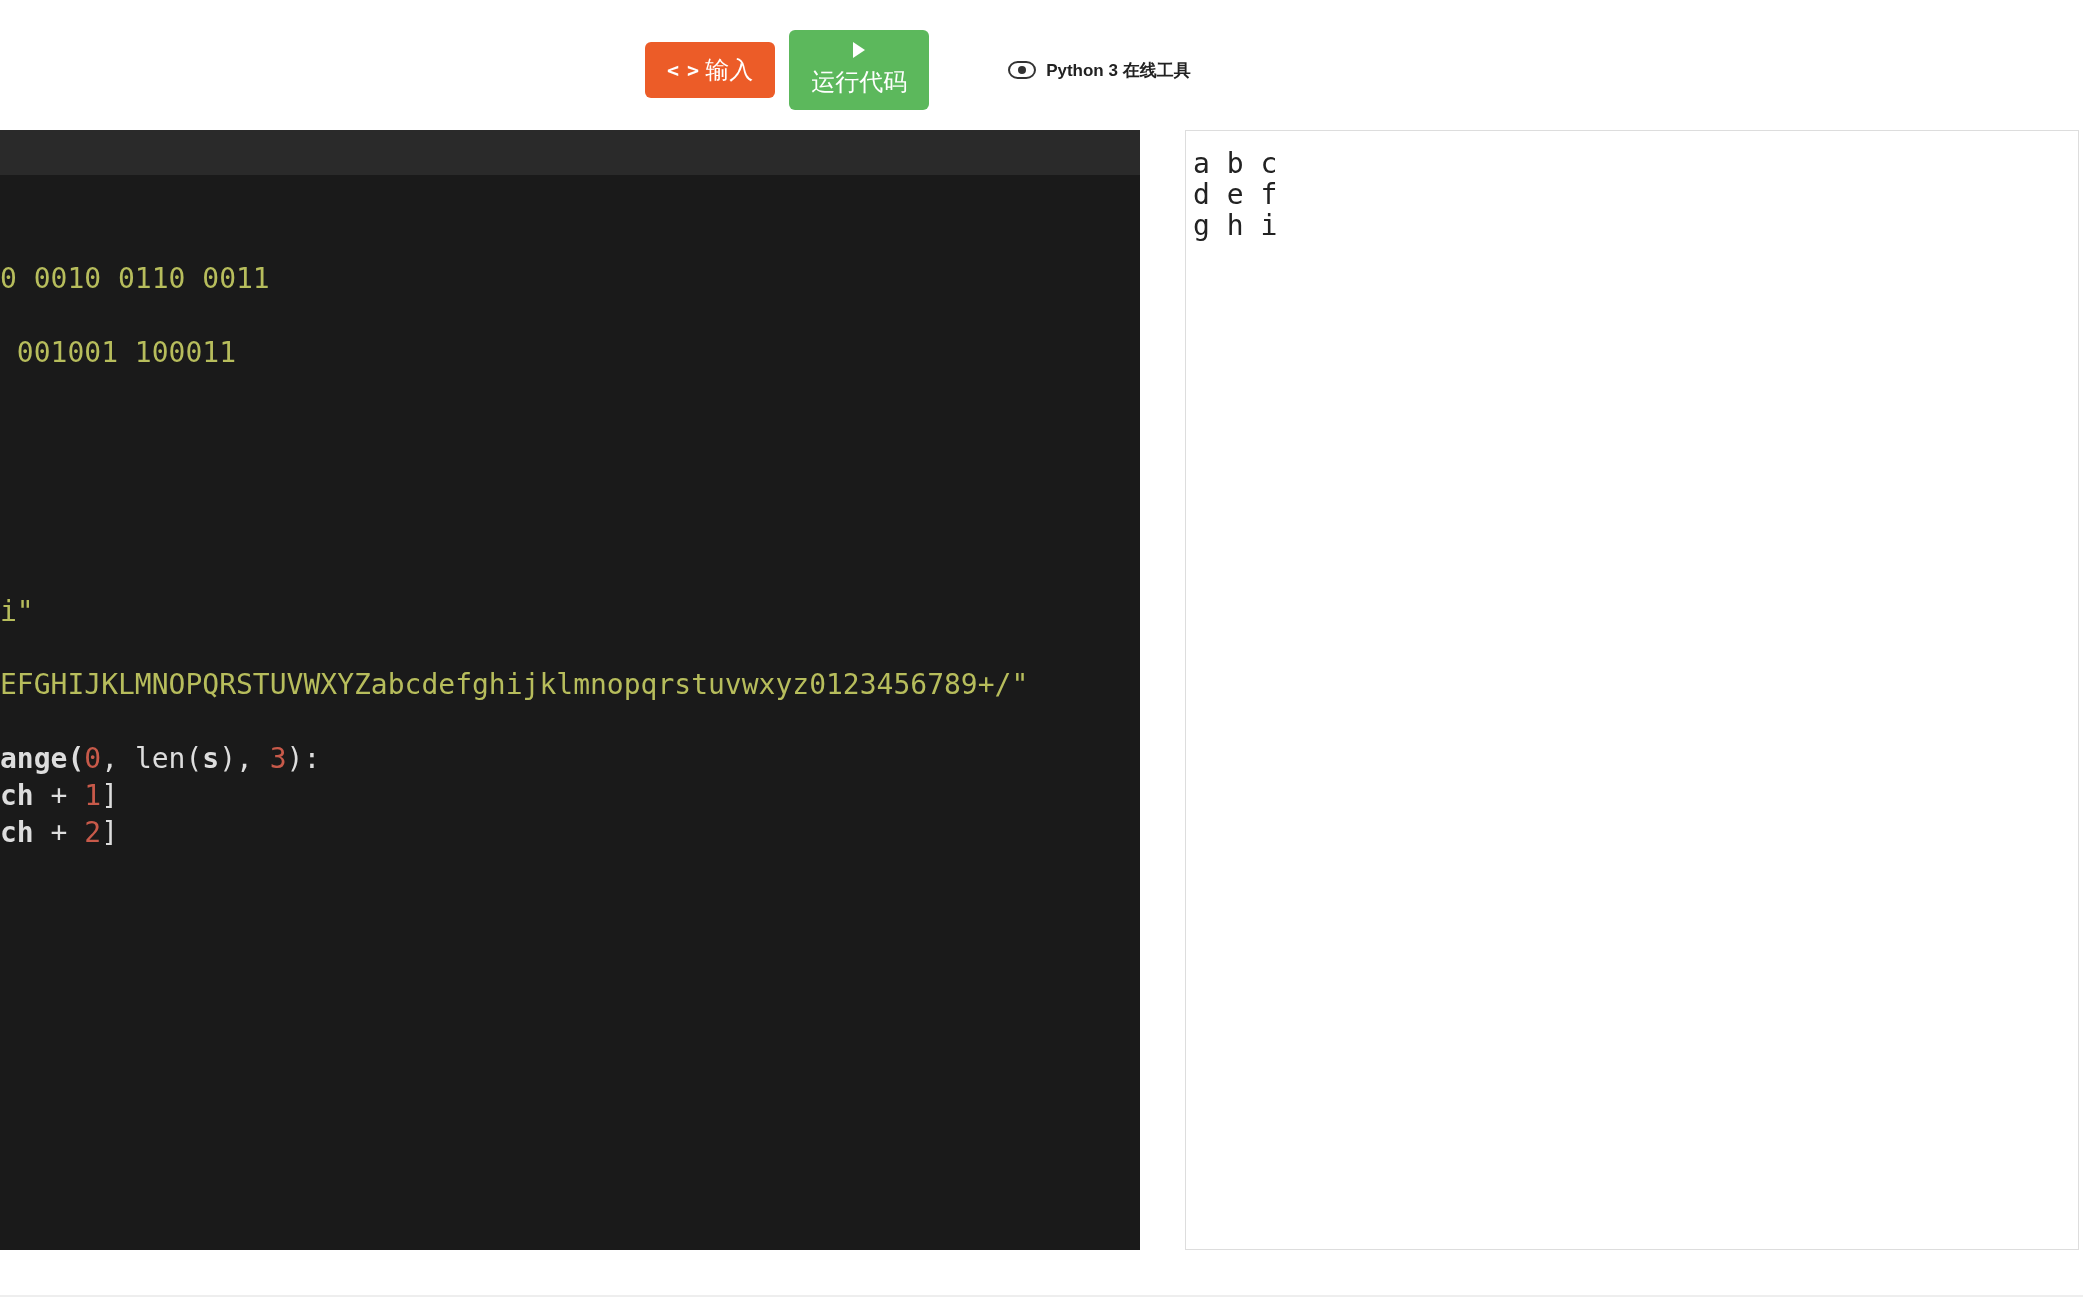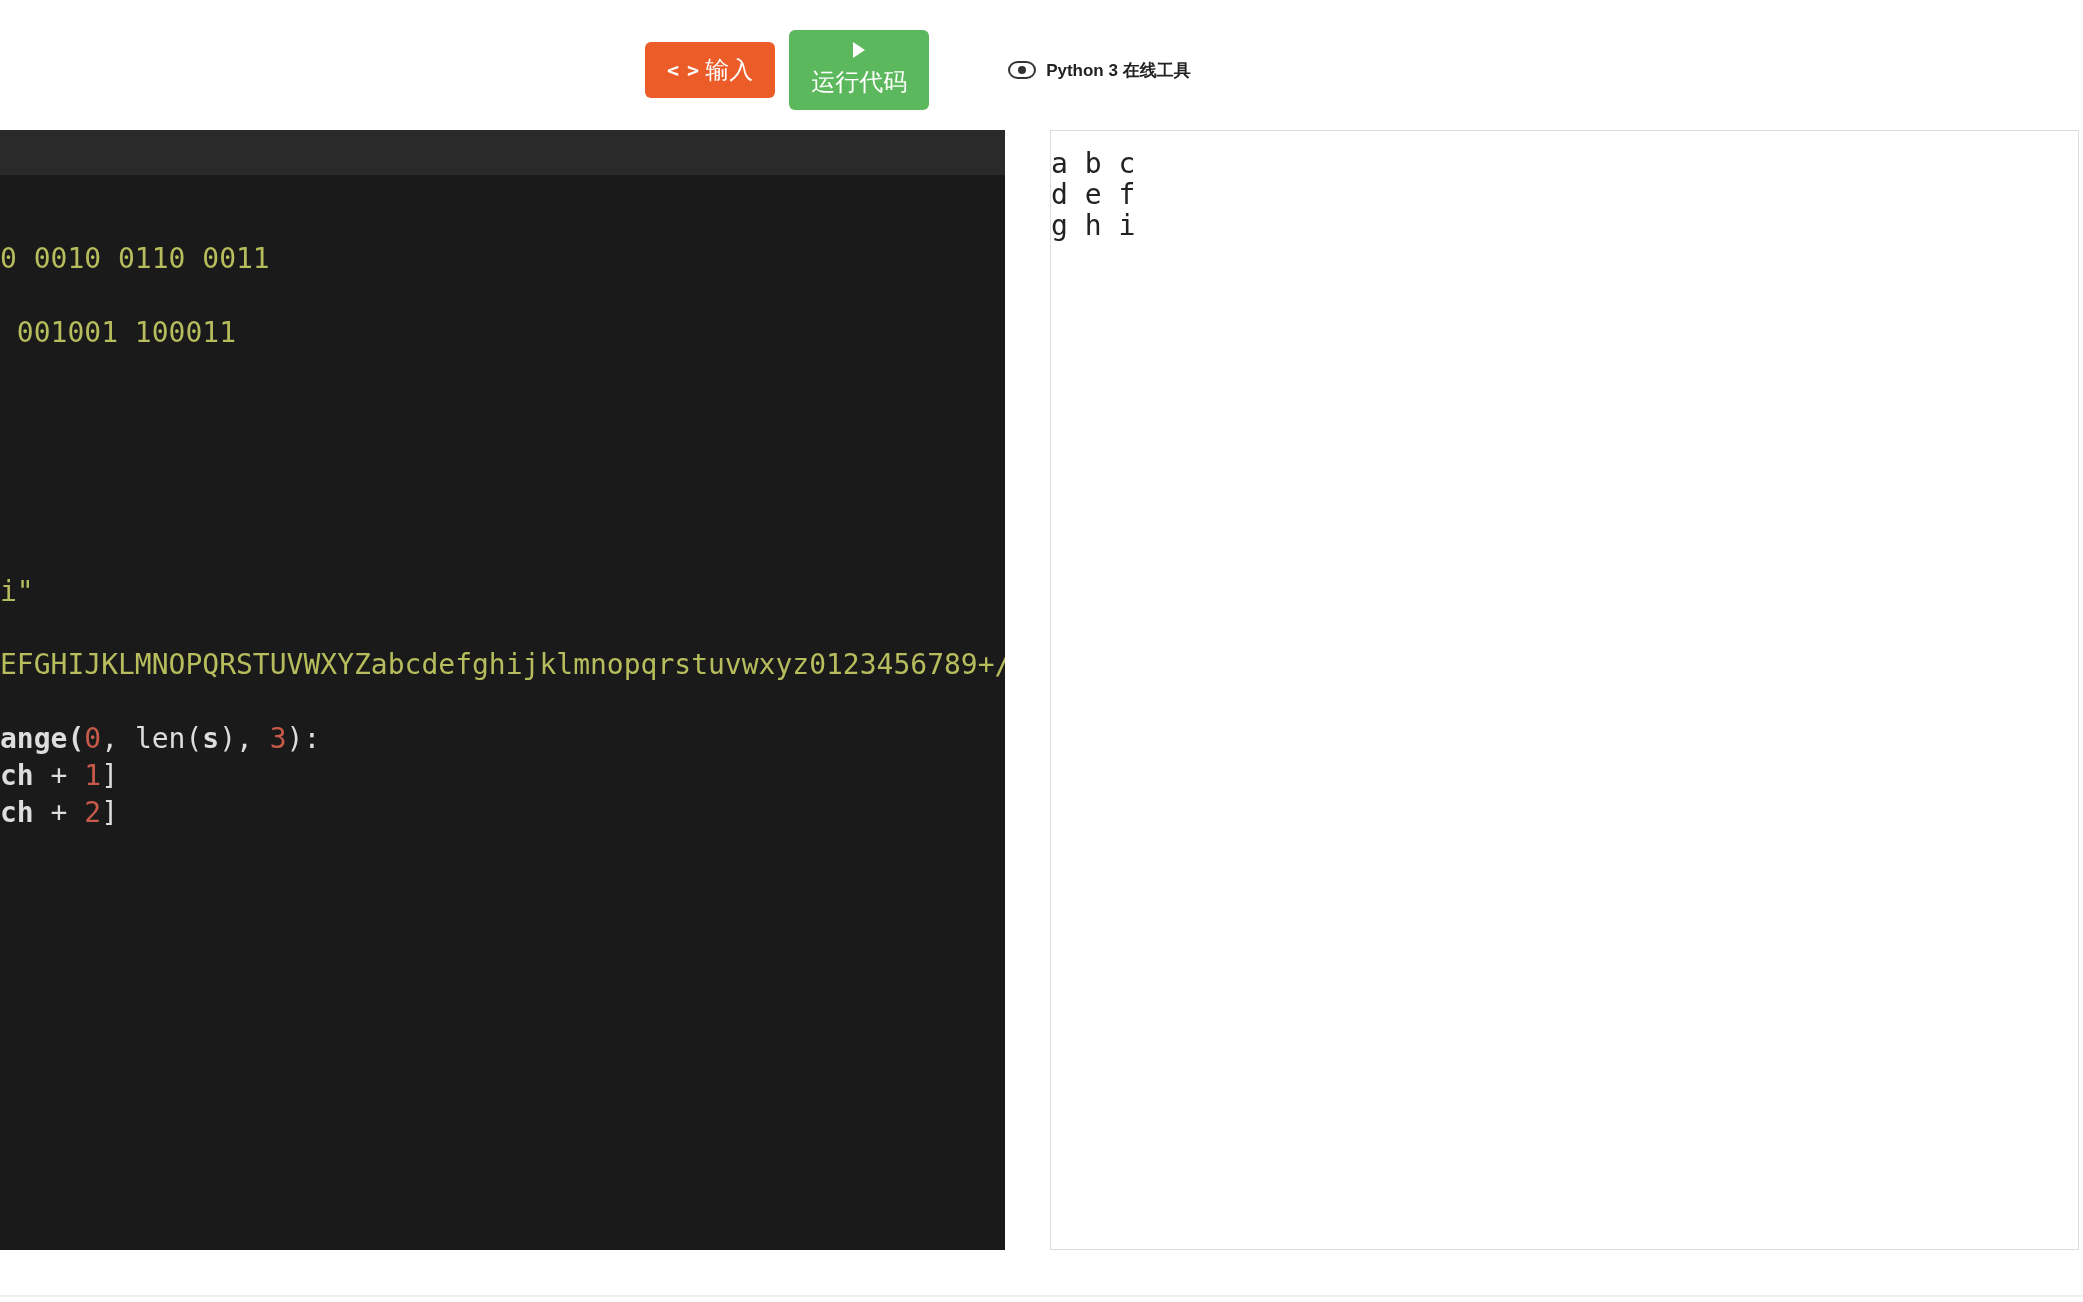--- a/index.html
+++ b/index.html
@@ -77,29 +77,29 @@
       top: 50%;
       left: 50%;
       transform: translate(-50%, -50%);
     }
     .main {
       display: flex;
       height: 1120px;
       gap: 45px;
     }
     .editor {
-      width: 1005px;
+      width: 1140px;
       background: #1a1a1a;
       color: #ddd;
       font-family: "Menlo", "Consolas", monospace;
       font-size: 28px;
       line-height: 1.32;
       overflow: hidden;
       position: relative;
-      padding-top: 74px;
+      padding-top: 94px;
     }
     .editor-tab {
       position: absolute;
       top: 0;
       left: 0;
       right: 0;
       height: 45px;
       background: #2a2a2a;
     }
     .code-line { white-space: pre; padding-left: 0; }
@@ -108,21 +108,21 @@
     .fn  { color: #ddd; text-align: right; }
     .punc{ color: #ddd; }
     .var { color: #ddd; font-weight: bold; }
     .output {
       flex: 1;
       border: 1px solid #ddd;
       background: #fff;
       font-family: "Menlo", "Consolas", monospace;
       font-size: 28px;
       line-height: 1.1;
-      padding: 18px 0;
+      padding: 18px 7px;
       white-space: pre;
       color: #222;
       margin-right: 4px;
     }
     .footer-sep {
       height: 2px;
       background: #eee;
       margin-top: 45px;
     }
   </style>

